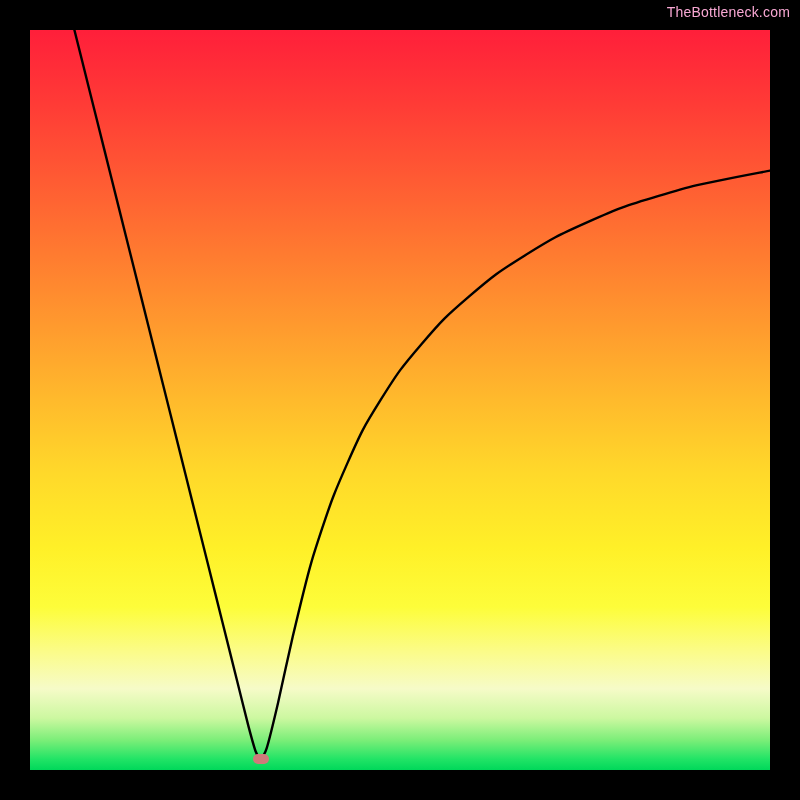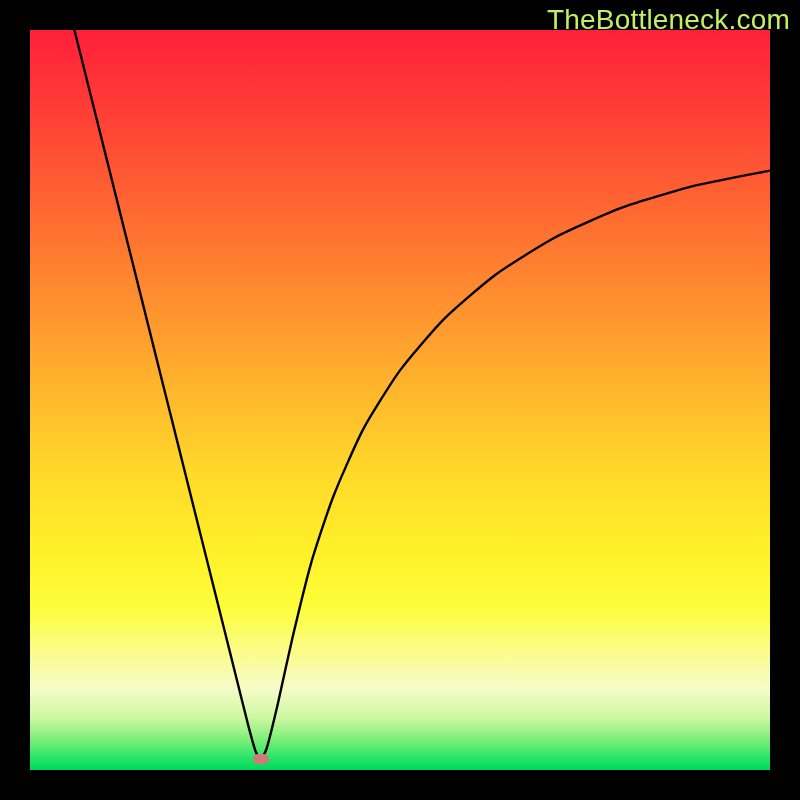--- a/index.html
+++ b/index.html
@@ -47,22 +47,22 @@
     position: absolute;
     top: 0;
     left: 0;
     width: 740px;
     height: 740px;
   }
   .watermark {
     position: absolute;
     top: 4px;
     right: 10px;
-    color: #bef264;
-    font-size: 28px;
+    color: #f9a8d4;
+    font-size: 14px;
     letter-spacing: 0.2px;
     font-weight: 400;
   }
   .minpoint {
     position: absolute;
     width: 16px;
     height: 10px;
     border-radius: 6px;
     background: #cf7a7a;
   }

